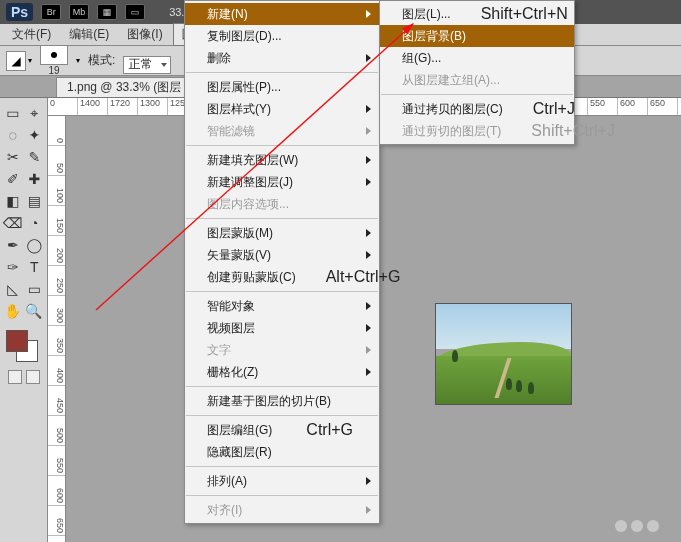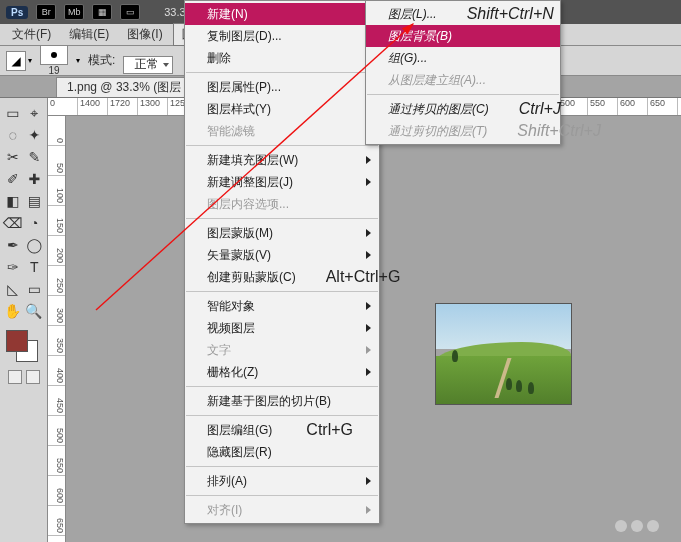--- a/index.html
+++ b/index.html
@@ -1,36 +1,36 @@
 <!DOCTYPE html>
 <html><head>
 <meta charset="utf-8">
 <style>
   * { margin: 0; padding: 0; box-sizing: border-box; font-family: "Microsoft YaHei", "SimSun", Tahoma, sans-serif; font-size: 12px; user-select: none; }
   body { width: 681px; height: 542px; background: #a4a4a4; overflow: hidden; position: relative; }
 
   
   .appbar { height: 24px; background: #535353; display: flex; align-items: center; padding: 0 6px; gap: 8px; color: #e0e0e0; }
-  .appbar .ps { background: #1b2f4c; color: #bddcff; font-weight: bold; padding: 1px 5px; border-radius: 3px; font-size: 10px;}
+  .appbar .ps { background: #1b2f4c; color: #bddcff; font-weight: bold; padding: 1px 5px; border-radius: 3px; font-size: 14px;}
   .appbar .mini { width: 20px; height: 16px; background: #000000; border:1px solid #6a6a6a; border-radius:2px; display:flex; align-items:center; justify-content:center; font-size:9px; color:#ccc;}
   .appbar .sep { width:8px; }
   .appbar .zoomtxt { color:#ddd; font-size:11px;}
 
   
   .menubar { height: 22px; background: #d6d6d6; display:flex; align-items:center; padding:0 4px; gap:2px; border-bottom:1px solid #8a8a8a;}
   .menubar .mi { padding:2px 8px; color:#333; }
   .menubar .mi.boxed { border:1px solid #7a7a7a; background:#e8e8e8;}
 
   
   .optbar { height: 30px; background: #d6d6d6; display:flex; align-items:center; padding:0 6px; gap:8px; border-bottom:1px solid #8a8a8a;}
   .brushthumb { width:28px; height:20px; background:#fff; border:1px solid #888; position:relative;}
   .brushthumb::after{content:""; position:absolute; left:50%; top:50%; width:6px;height:6px; background:#000; border-radius:50%; transform:translate(-50%,-50%);}
   .brushnum { width:28px; text-align:center; font-size:10px; color:#333;}
   .optlabel { color:#333; }
-  .optcombo { height:18px; background:#fff; border:1px solid #888; padding:0 14px 0 10px; display:flex; align-items:center; position:relative; min-width:48px; color:#222;margin-top:8px;}
+  .optcombo { height:18px; background:#fff; border:1px solid #888; padding:0 14px 0 4px; display:flex; align-items:center; position:relative; min-width:48px; color:#222;margin-top:8px;}
   .optcombo::after{content:""; position:absolute; right:3px; top:6px; border-left:3px solid transparent;border-right:3px solid transparent;border-top:4px solid #555;}
 
   
   .doctabbar { height:22px; background:#a4a4a4; display:flex; align-items:flex-end; padding-left:56px; border-bottom:1px solid #777;}
   .doctab { background:#ededed; border:1px solid #888; border-bottom:none; padding:2px 10px; color:#333; font-size:11px; height:20px; display:flex; align-items:center; gap:6px;}
   .doctab .x { color:#777; }
 
   
   .ws { position:absolute; top:98px; left:0; right:0; bottom:0;}
 
@@ -64,26 +64,26 @@
   .t1{left:70px; top:74px;} .t2{left:80px; top:76px;} .t3{left:92px; top:78px;} .t4{left:16px; top:46px;}
 
   
   .wm { position:absolute; right:22px; bottom:10px; display:flex; gap:4px; opacity:.4;}
   .wm .paw{ width:12px;height:12px; background:#fff; border-radius:50%;}
 
   
   .menu { position:absolute; background:#f2f2f2; border:1px solid #8a8a8a; box-shadow:2px 2px 4px rgba(0,0,0,.25); padding:2px 0;}
   .menu .row { display:flex; align-items:center; height:22px; padding:0 26px 0 22px; color:#222; position:relative; white-space:nowrap;}
   .menu .row.disabled { color:#9a9a9a; }
-  .menu .row.hl { background:#be185d; color:#fff; }
+  .menu .row.hl { background:#a16207; color:#fff; }
   .menu .row .sc { margin-left:auto; padding-left:30px; color:inherit; font-size:16px;}
   .menu .row.sub::after { content:""; position:absolute; right:8px; top:7px; border-top:4px solid transparent; border-bottom:4px solid transparent; border-left:5px solid currentColor;}
   .menu hr { border:none; border-top:1px solid #c4c4c4; margin:3px 1px;}
   #menu-main { left:184px; top:0; width:196px;}
-  #menu-sub  { left:365px; top:0; width:196px;font-style:italic;}
+  #menu-sub  { left:379px; top:0; width:196px;}
 
   
   .arrow-svg { position:absolute; left:0; top:0; width:681px; height:542px; pointer-events:none;}
 </style>
 </head>
 <body>
 
 <div class="appbar">
   <span class="ps">Ps</span>
   <span class="mini">Br</span>

